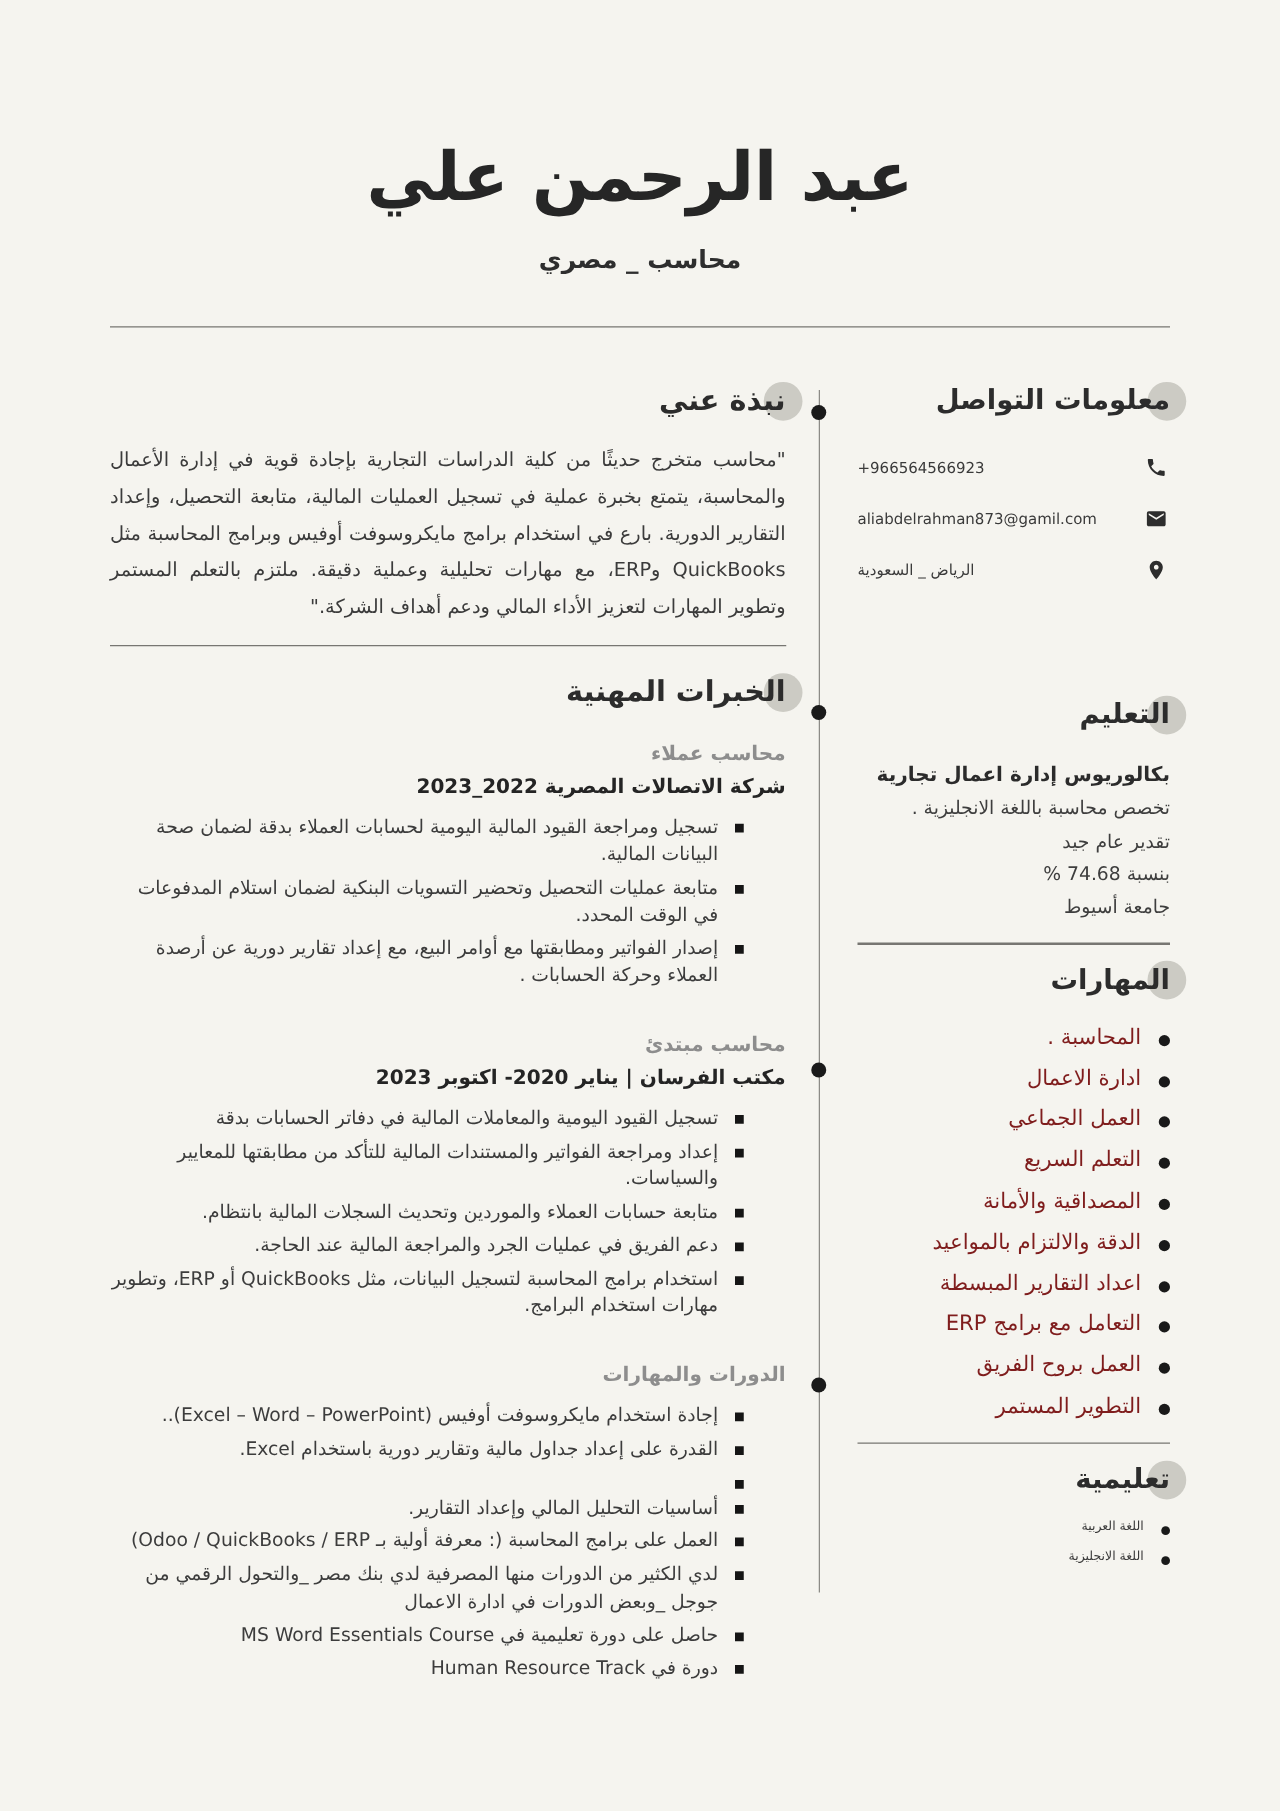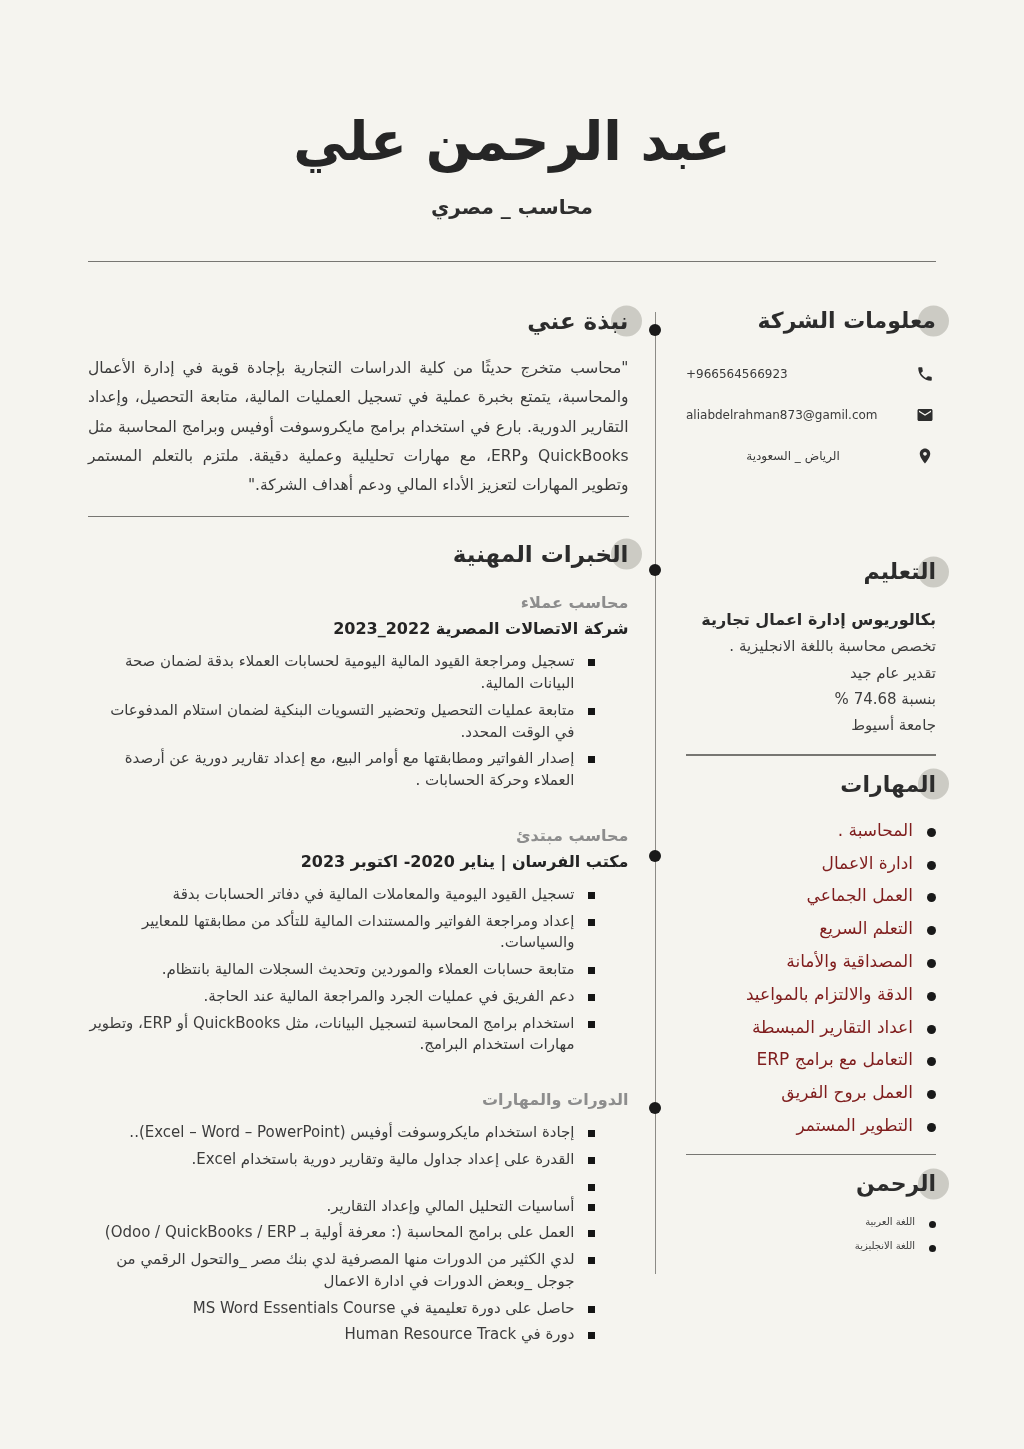--- a/index.html
+++ b/index.html
@@ -80,21 +80,21 @@
     background:#cccbc4;
   }
   .sec-title .label{position:relative;}
   
   .contact-rows{margin-top:28px;}
   .contact-row{display:flex;align-items:center;margin-bottom:15px;min-height:26px;}
   .cicon{flex:0 0 22px;display:flex;justify-content:center;margin-left:14px;}
   .cicon svg{width:18px;height:18px;fill:#2d2d2d;}
   .ctext{flex:1;font-size:12px;color:#3a3a3a;}
   .ctext.ltr{direction:ltr;text-align:left;}
-  .ctext.ar{text-align:center;}
+  .ctext.ar{text-align:left;}
   
   .edu-section{margin-top:90px;}
   .edu-degree{margin-top:26px;font-size:16px;font-weight:bold;color:#2b2b2b;}
   .edu-lines{margin-top:4px;}
   .edu-line{font-size:15px;line-height:1.75;color:#3e3e3e;}
   .side-rule{margin-top:16px;}
   
   .skills-section{margin-top:16px;}
   ul.blist{list-style:none;margin:22px 0 0 0;padding:0;}
   li.bitem{display:flex;align-items:flex-start;margin-bottom:9px;}
@@ -140,21 +140,21 @@
   <div class="rule header-rule"></div>
 
   <div class="columns">
 
     <aside class="sidebar">
 
       <section>
         <div class="sec-head">
           <h2 class="sec-title">
             <span class="marker"></span>
-            <span class="label">معلومات الشركة</span>
+            <span class="label">معلومات التواصل</span>
           </h2>
         </div>
         <div class="contact-rows">
           <div class="contact-row">
             <span class="cicon">
               <svg viewBox="0 0 24 24">
                   <path d="M6.62 10.79c1.44 2.83 3.76 5.14 6.59 6.59l2.2-2.2c.27-.27.67-.36 1.02-.24 1.12.37 2.33.57 3.57.57.55 0 1 .45 1 1V20c0 .55-.45 1-1 1-9.39 0-17-7.61-17-17 0-.55.45-1 1-1h3.5c.55 0 1 .45 1 1 0 1.25.2 2.45.57 3.57.11.35.03.74-.25 1.02l-2.2 2.2z"></path>
                 </svg>
             </span>
             <span class="ctext ltr">+966564566923</span>
@@ -259,21 +259,21 @@
               <span class="skill-text">التطوير المستمر</span>
             </li>
           </ul>
         <div class="rule side-rule"></div>
       </section>
 
       <section class="lang-section">
         <div class="sec-head" style="margin-bottom:0;">
           <h2 class="sec-title">
             <span class="marker"></span>
-            <span class="label">الرحمن</span>
+            <span class="label">تعليمية</span>
           </h2>
         </div>
         <ul class="blist">
 
             <li class="bitem">
               <span class="dot-b"></span>
               <span class="lang-text">اللغة العربية</span>
             </li>
 
             <li class="bitem">

